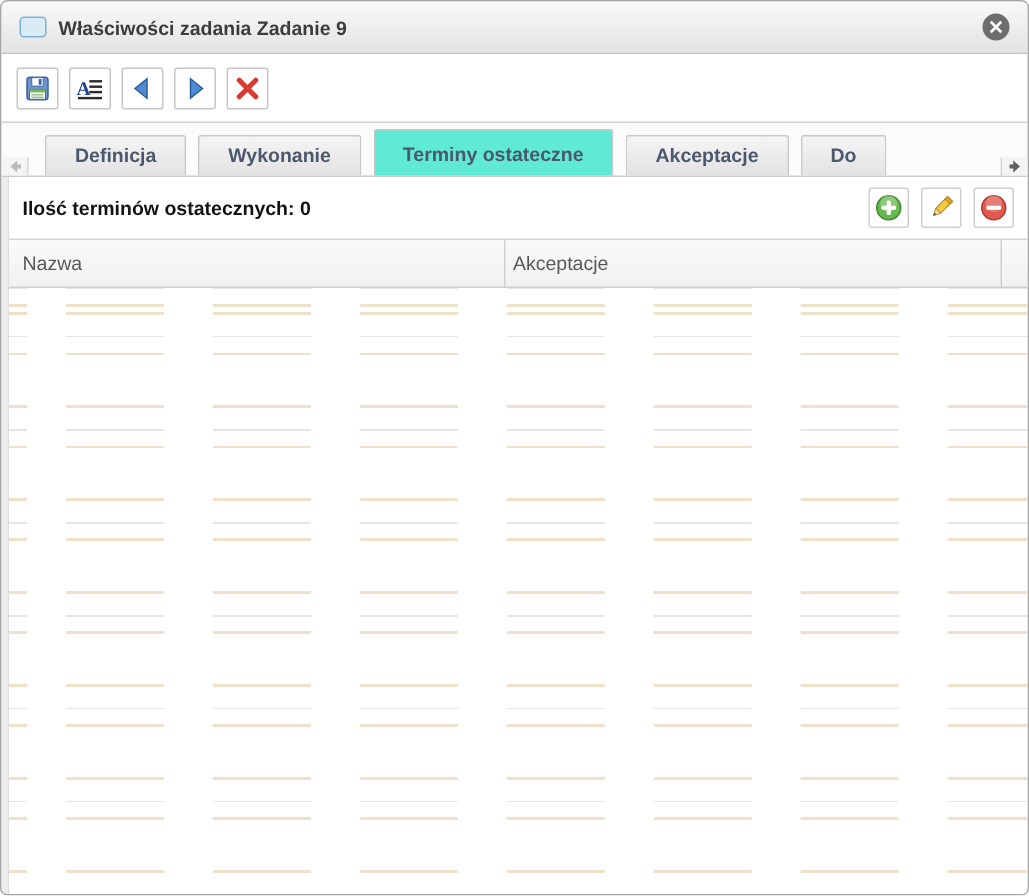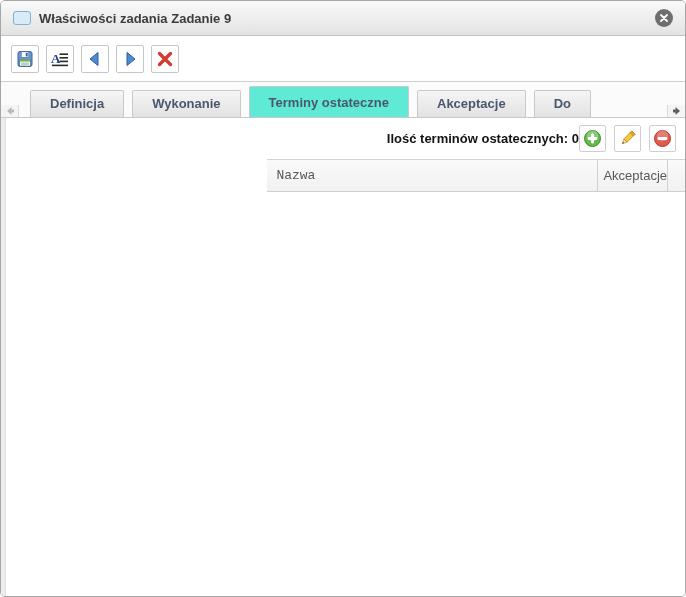--- a/index.html
+++ b/index.html
@@ -21,32 +21,32 @@
   .tab-scroller{width:17px;display:flex;align-items:center;justify-content:center;background:#f4f4f4;cursor:pointer;flex:0 0 auto;}
   .tab-scroller.left{border-right:1px solid #d9d9d9;}
   .tab-scroller.right{border-left:1px solid #d9d9d9;}
   .tabs-row{flex:1;display:flex;align-items:flex-end;overflow:hidden;padding-left:11px;min-width:0;}
   .tab{flex:0 0 auto;height:26px;line-height:26px;margin-right:8px;padding:0 19px;
        background:linear-gradient(#f5f5f5,#e2e2e2);border:1px solid #c9c9c9;border-bottom:none;
        border-radius:2px 2px 0 0;font-size:13px;font-weight:bold;color:#4b586c;cursor:pointer;white-space:nowrap;}
   .tab.active{height:31px;line-height:31px;background:#5eead4;margin-bottom:-1px;position:relative;z-index:2;}
   
   .content{flex:1;display:flex;flex-direction:column;border-left:4px solid #ededed;min-height:0;}
-  .content-inner{flex:1;display:flex;flex-direction:column;border-left:1px solid #dedede;min-height:0;background:#fff;align-items:flex-end;}
+  .content-inner{flex:1;display:flex;flex-direction:column;border-left:1px solid #dedede;min-height:0;background:#fff;}
   
   .subbar{flex:0 0 41px;display:flex;align-items:center;padding:0 9px;background:#fff;}
   .count-line{font-size:13px;font-weight:bold;color:#131313;white-space:nowrap;}
   .subbar-actions{margin-left:auto;display:flex;gap:8px;}
   .action-btn{width:27px;height:27px;border:1px solid #cfcfcf;border-radius:2px;background:#fff;
               display:flex;align-items:center;justify-content:center;padding:0;cursor:pointer;}
   
   .grid-header{flex:0 0 31px;background:linear-gradient(#fafafa,#f1f1f1);border-top:1px solid #d4d4d4;
                border-bottom:1px solid #cfcfcf;display:flex;align-items:stretch;font-size:13px;color:#585858;}
   .col{display:flex;align-items:center;box-sizing:border-box;cursor:pointer;}
-  .col-nazwa{width:331px;padding-left:9px;border-right:1px solid #d0d0d0;font-family:Liberation Mono, monospace;}
+  .col-nazwa{width:331px;padding-left:9px;border-right:1px solid #d0d0d0;}
   .col-wykonanie{flex:1;padding-left:5px;border-right:1px solid #d0d0d0;}
   .col-spacer{width:17px;cursor:default;}
   
   .grid-body{flex:1;background-color:#fff;
     background-image:
       repeating-linear-gradient(90deg, rgba(255,255,255,0) 0 65px, #fff 65px 98px),
       repeating-linear-gradient(180deg,
         rgba(205,160,90,0.32) 0 2px, rgba(0,0,0,0) 2px 16px,
         rgba(170,170,170,0.30) 16px 17px, rgba(0,0,0,0) 17px 27px,
         rgba(205,160,90,0.32) 27px 29px, rgba(0,0,0,0) 29px 62px);

